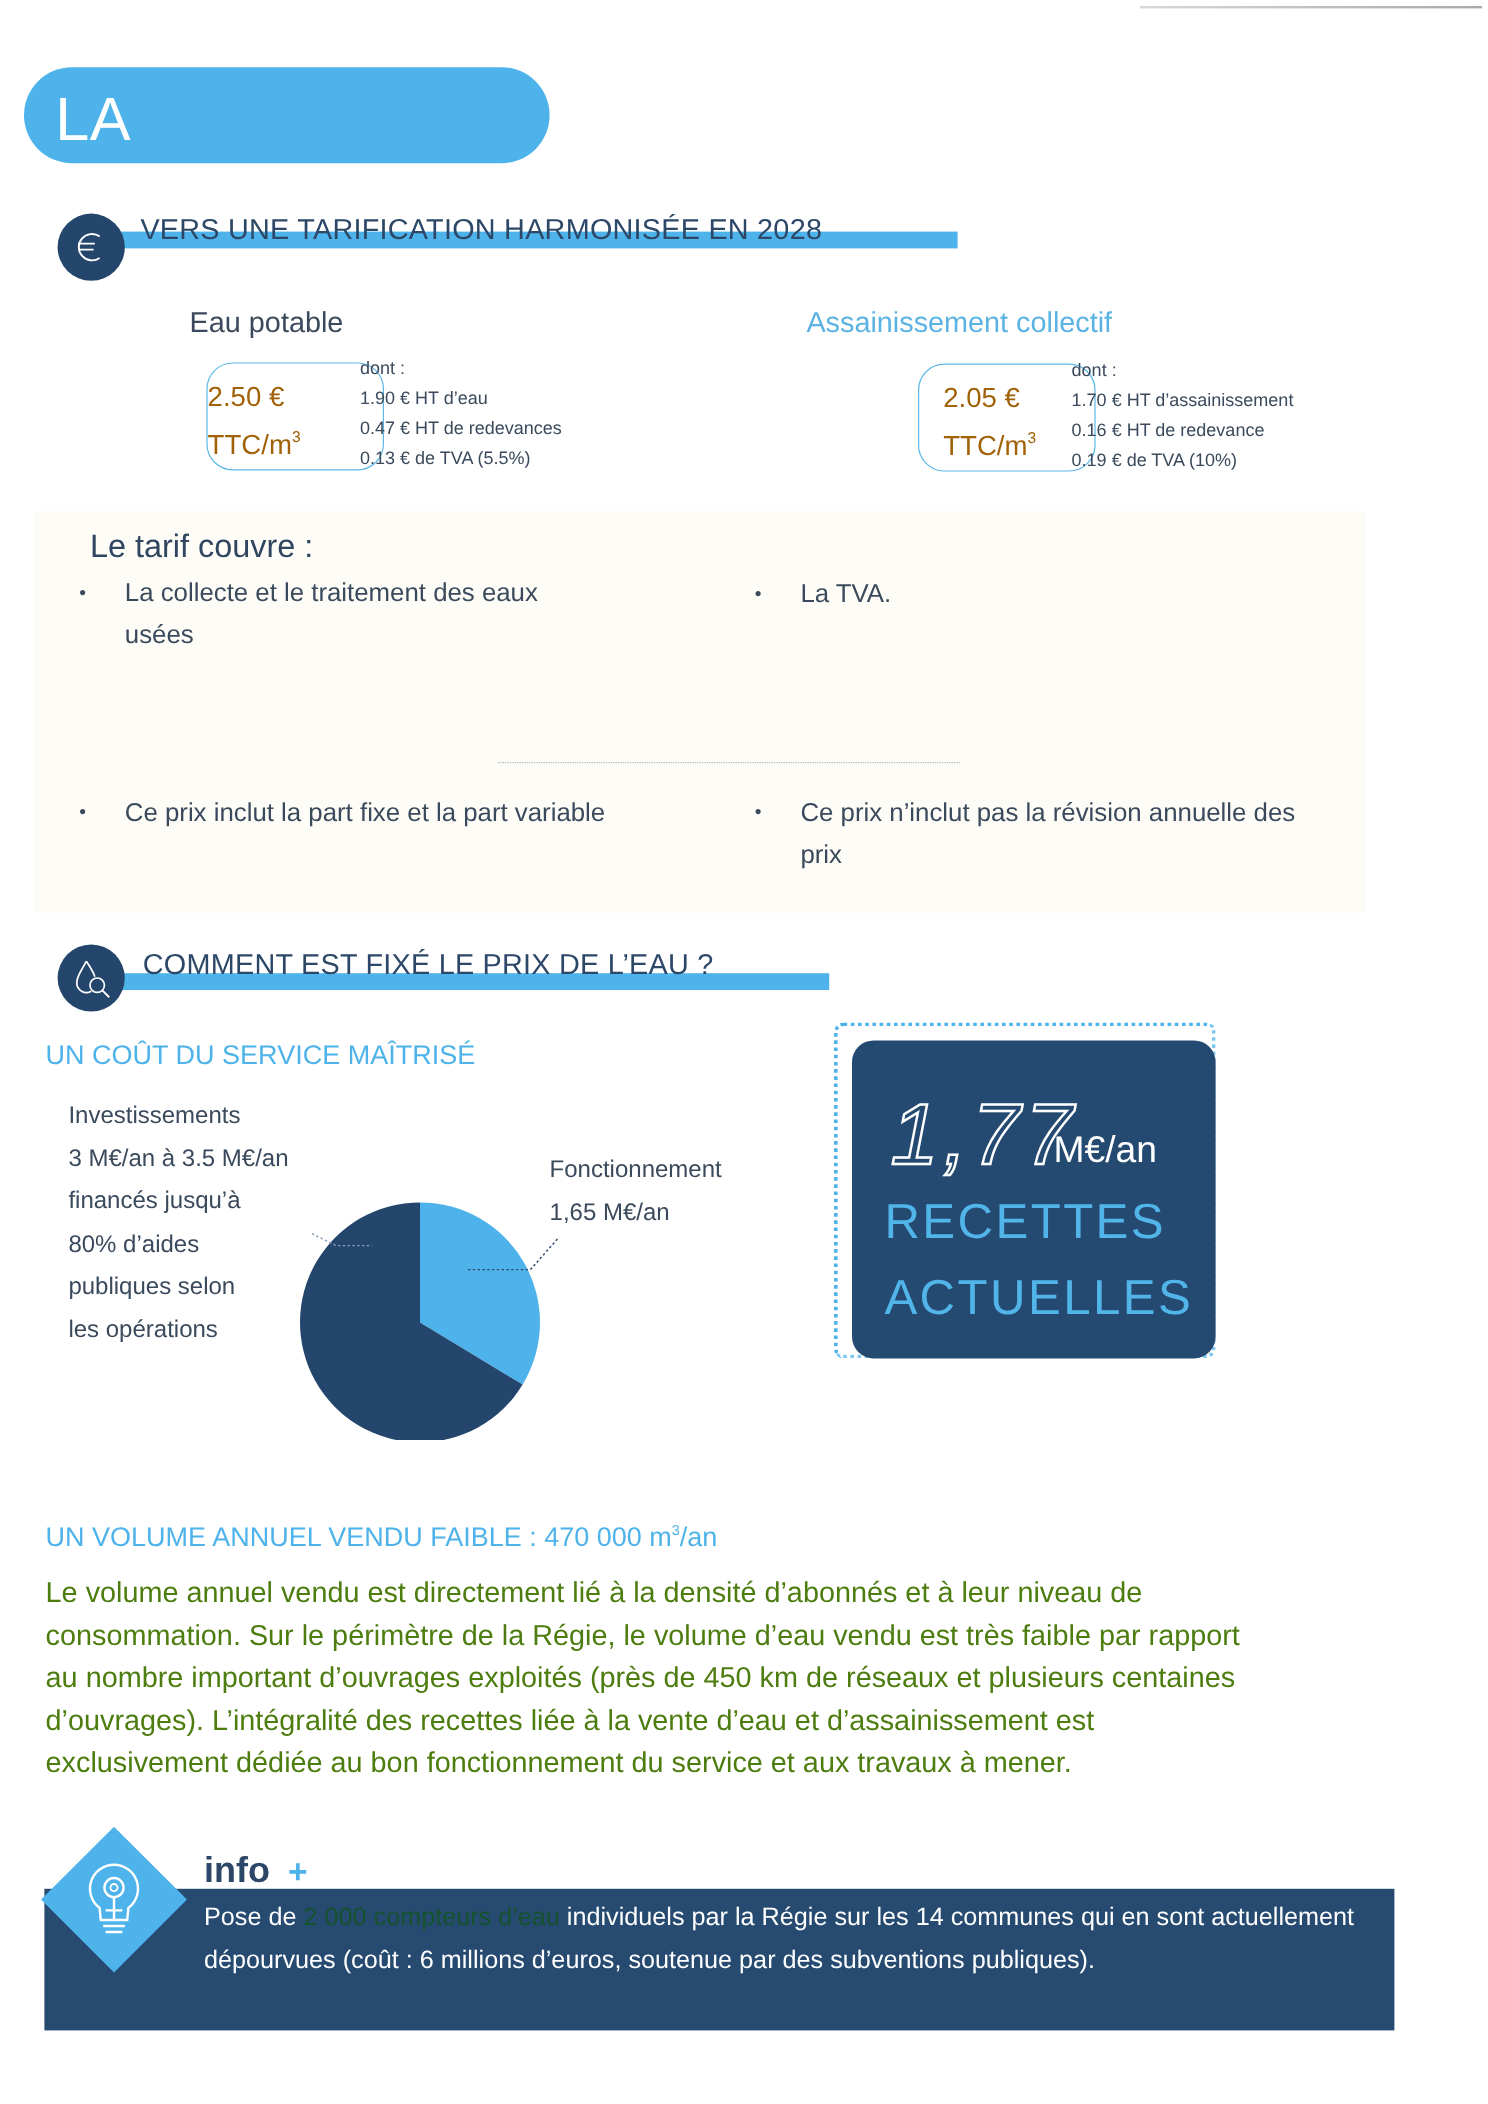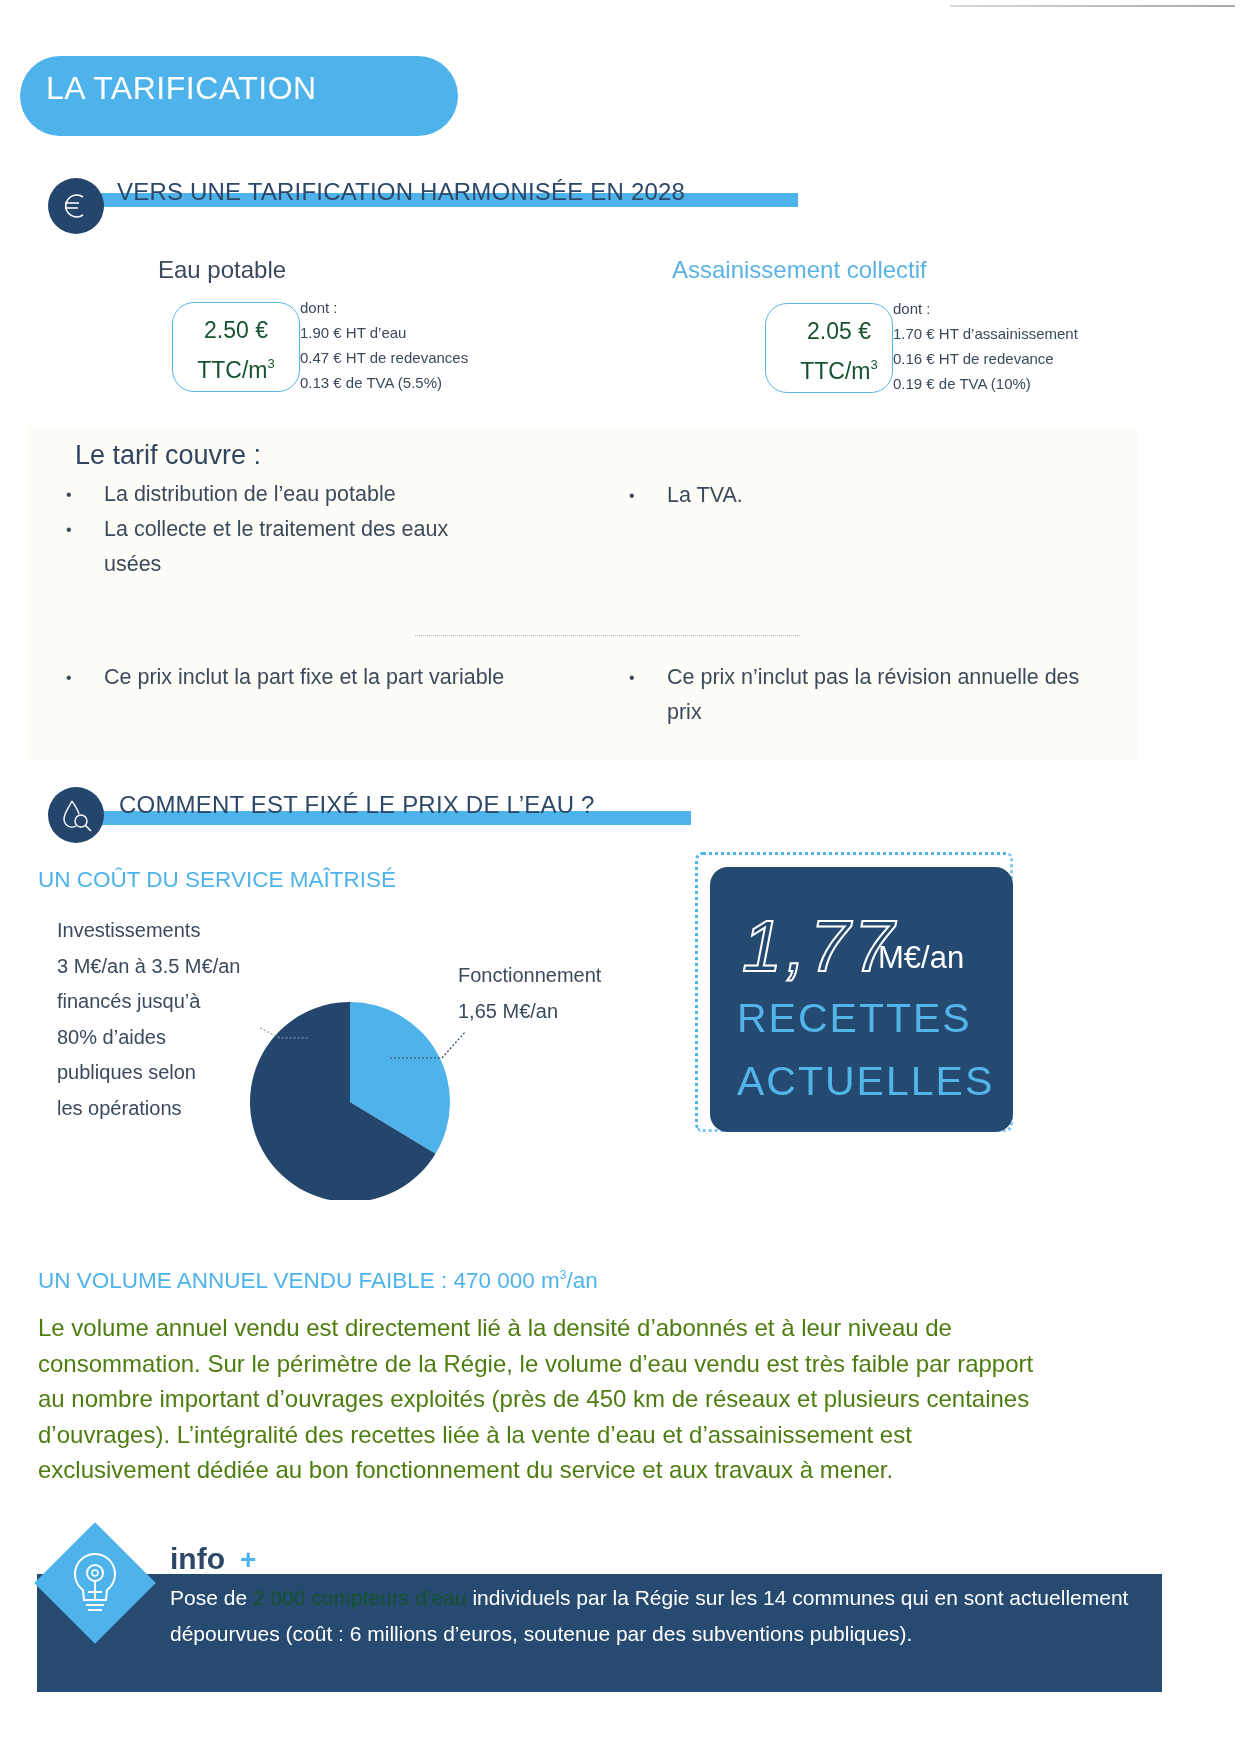--- a/index.html
+++ b/index.html
@@ -2,29 +2,29 @@
 <html><head>
   <meta charset="utf-8">
   <style>
     * { box-sizing: border-box; margin: 0; padding: 0; }
     html, body { width: 1240px; height: 1753px; background: #ffffff; overflow: hidden; }
     body { position: relative; font-family: "Liberation Sans", "DejaVu Sans", sans-serif; color: #3a4a5c; }
 
     .top-rule { position: absolute; left: 950px; top: 5px; width: 285px; height: 2px; background: linear-gradient(90deg,#d8d8d8,#a9a9a9); }
 
     .title-pill { position: absolute; left: 20px; top: 56px; width: 438px; height: 80px; border-radius: 40px; background: #4eb3ea; }
-    .title-pill span { position: absolute; left: 26px; top: 14px; font-size: 32px; color: #ffffff; letter-spacing: 0.5px; font-family: "Liberation Sans", sans-serif; }
+    .title-pill span { position: absolute; left: 26px; top: 14px; font-size: 51px; color: #ffffff; letter-spacing: 0.5px; font-family: "Liberation Sans", sans-serif; }
 
     .section-head { position: absolute; }
     .section-head .bar { position: absolute; height: 14px; background: #4eb3ea; }
     .section-head .circle { position: absolute; width: 56px; height: 56px; border-radius: 50%; background: #24466c; display: flex; align-items: center; justify-content: center; }
     .section-head .label { position: absolute; font-size: 24px; color: #2c4767; white-space: nowrap; letter-spacing: 0.2px; }
 
     .price-col-title { position: absolute; font-size: 24px; }
-    .price-box { position: absolute; width: 128px; height: 90px; border: 1.5px solid #5bb8e8; border-radius: 22px; text-align: center; font-size: 23px; color: #14532d; line-height: 34px; padding-top: 10px; }
+    .price-box { position: absolute; width: 148px; height: 90px; border: 1.5px solid #5bb8e8; border-radius: 22px; font-size: 23px; color: #a16207; line-height: 34px; padding-top: 10px; }
     .price-box sup { font-size: 13px; vertical-align: 10px; }
     .price-detail { position: absolute; font-size: 15px; line-height: 25px; color: #3a4a5c; }
 
     .cover-panel { position: absolute; left: 28px; top: 426px; width: 1110px; height: 335px; background: #fdfcf6; }
     .cover-title { position: absolute; left: 75px; top: 440px; font-size: 27px; color: #2f4560; }
     .bullet-list { position: absolute; list-style: none; font-size: 21.5px; line-height: 35px; color: #3a4a5c; }
     .bullet-list li { position: relative; padding-left: 34px; }
     .bullet-list li::before { content: "•"; position: absolute; left: -4px; top: 0; font-size: 16px; color: #3a4a5c; }
     .dotted-sep { position: absolute; left: 415px; top: 635px; width: 385px; border-top: 1px dotted #a9b4bf; }
 
@@ -92,21 +92,20 @@
 <div class="price-detail" style="left:893px;top:296px;">
   <div>dont :</div>
   <div>1.70 € HT d’assainissement</div>
   <div>0.16 € HT de redevance</div>
   <div>0.19 € de TVA (10%)</div>
 </div>
 
 <div class="cover-panel"></div>
 <div class="cover-title">Le tarif couvre :</div>
 <ul class="bullet-list" style="left:70px;top:477px;width:440px;">
-  <li>La distribution de l’eau potable</li>
   <li>La collecte et le traitement des eaux usées</li>
 </ul>
 <ul class="bullet-list" style="left:633px;top:478px;width:470px;">
   <li>La TVA.</li>
 </ul>
 <div class="dotted-sep"></div>
 <ul class="bullet-list" style="left:70px;top:660px;width:440px;">
   <li> Ce prix inclut la part fixe et la part variable</li>
 </ul>
 <ul class="bullet-list" style="left:633px;top:660px;width:470px;">

